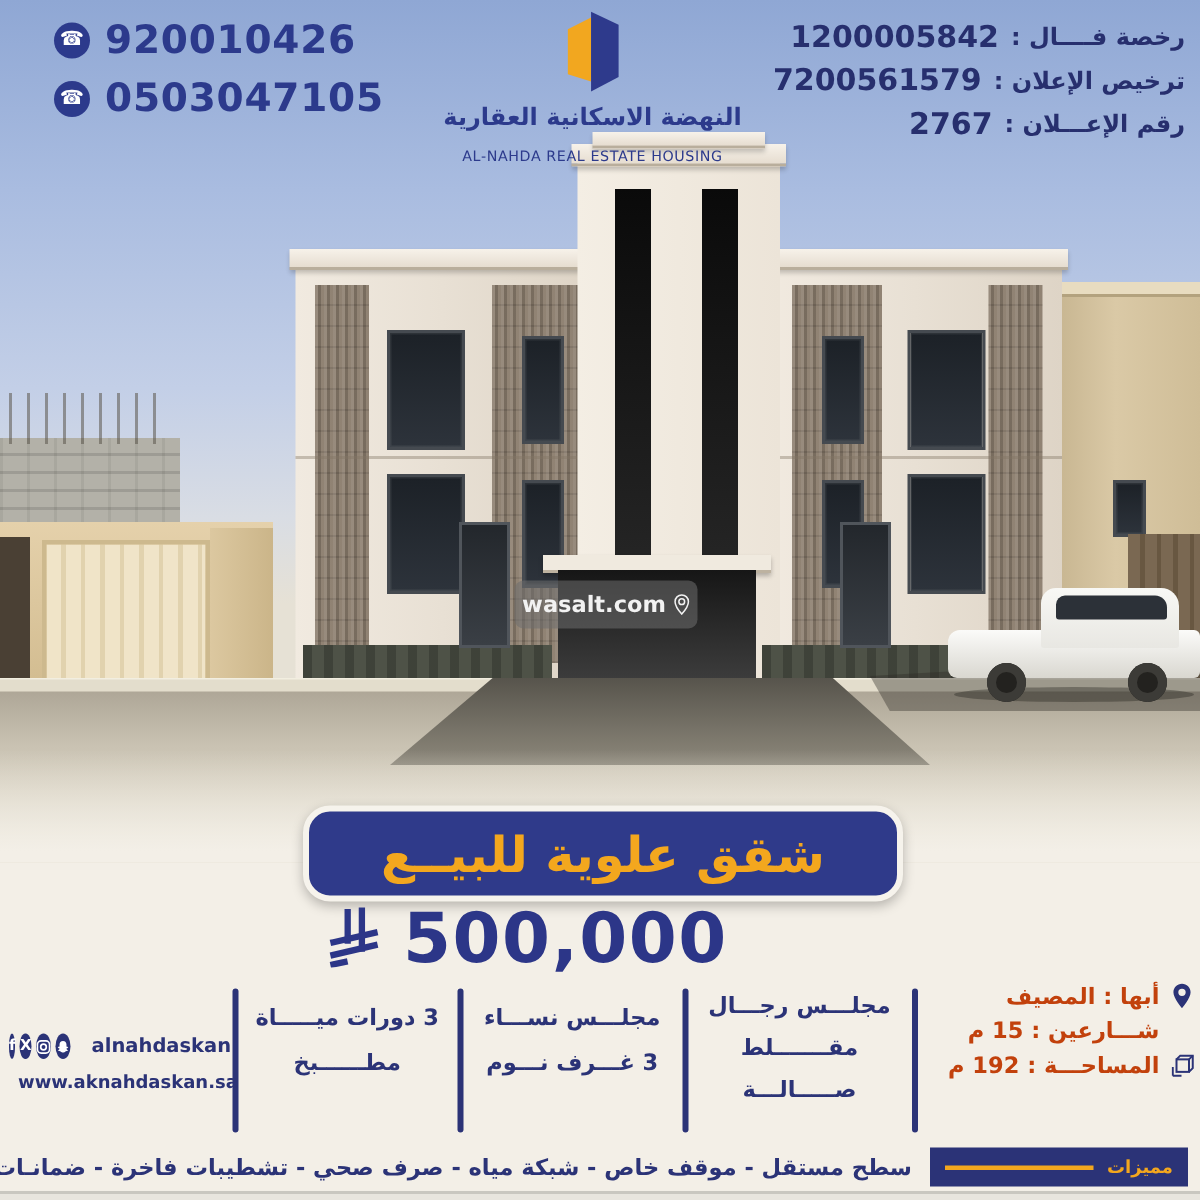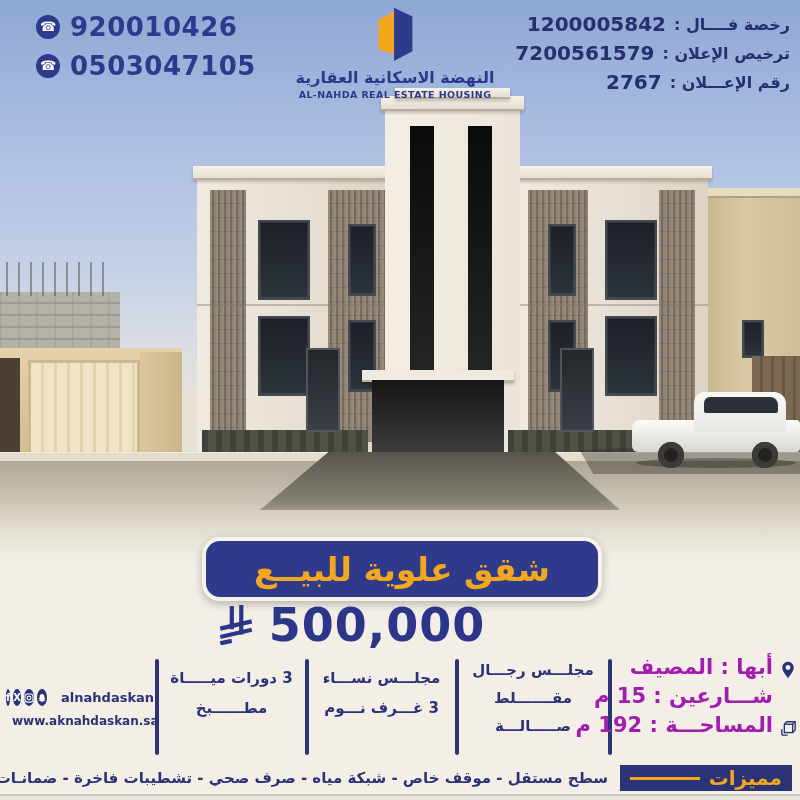--- a/index.html
+++ b/index.html
@@ -67,21 +67,21 @@
   .watermark span{position:static;color:#f2f2f2;font-size:15px;font-weight:bold;}
   .photo-fade{left:0;top:500px;width:800px;height:75px;background:linear-gradient(180deg,rgba(243,239,231,0),#f3efe7 90%);}
 
   
   .phones{position:absolute;left:36px;top:12px;}
   .phone-row{display:flex;align-items:center;gap:10px;margin-bottom:9px;direction:ltr;}
   .phone-ico{width:24px;height:24px;border-radius:50%;background:#2c3a8c;color:#fff;font-size:13px;line-height:24px;text-align:center;}
   .phone-num{font-size:26px;font-weight:bold;color:#2c3a8c;letter-spacing:.5px;}
   .logo{position:absolute;left:295px;top:4px;width:200px;text-align:center;}
   .logo-ar{font-size:16px;font-weight:bold;color:#2c3a8c;direction:rtl;margin-top:2px;}
-  .logo-en{font-size:9.5px;font-weight:bold;color:#2c3a8c;letter-spacing:.4px;margin-top:2px;}
+  .logo-en{font-size:9.5px;font-weight:normal;color:#2c3a8c;letter-spacing:.4px;margin-top:12px;}
   .licenses{position:absolute;right:10px;top:12px;direction:rtl;}
   .lic-row{display:flex;align-items:center;gap:8px;justify-content:flex-start;margin-bottom:5px;}
   .lic-label{font-size:16px;font-weight:bold;color:#272f6e;}
   .lic-value{font-size:20px;font-weight:bold;color:#272f6e;direction:ltr;}
 
   
   .pill{position:absolute;left:202px;top:537px;width:392px;height:56px;background:#2f3a8a;border:4px solid #f6f3ec;
     border-radius:18px;display:flex;align-items:center;justify-content:center;box-shadow:0 3px 8px rgba(0,0,0,.25);}
   .pill-text{color:#f3a71e;font-size:33px;font-weight:bold;direction:rtl;white-space:nowrap;}
   .price{position:absolute;left:0;top:598px;width:704px;display:flex;align-items:center;justify-content:center;gap:16px;}
@@ -89,38 +89,38 @@
 
   
   .features{position:absolute;left:0;top:655px;width:800px;height:106px;}
   .vsep{position:absolute;top:4px;width:4px;height:96px;background:#2b3377;border-radius:2px;}
   .sep1{left:155px;} .sep2{left:305px;} .sep3{left:455px;} .sep4{left:608px;}
   .fcol{position:absolute;direction:rtl;text-align:center;color:#2b3377;font-weight:bold;font-size:15px;}
   .colC{left:460px;top:6px;width:146px;} .colB{left:310px;top:14px;width:143px;} .colA{left:160px;top:14px;width:143px;}
   .fline{margin-bottom:12px;white-space:nowrap;}
   .colC .fline{margin-bottom:10px;}
   .details{position:absolute;left:615px;top:0;width:182px;direction:rtl;}
-  .drow{display:flex;align-items:flex-end;gap:6px;margin-bottom:5px;color:#a21caf;font-weight:bold;font-size:21px;white-space:nowrap;}
+  .drow{display:flex;align-items:flex-end;gap:6px;margin-bottom:5px;color:#c2410c;font-weight:bold;font-size:15px;white-space:nowrap;}
   .drow.noicon{padding-right:24px;}
   .dico{width:18px;height:18px;flex:0 0 18px;display:flex;align-items:center;justify-content:center;}
 
   .social{position:absolute;left:6px;top:34px;width:148px;}
   .soc-row{display:flex;align-items:center;gap:3px;}
   .soc-ico{width:17px;height:17px;border-radius:50%;background:#2b3377;color:#fff;display:flex;align-items:center;justify-content:center;font-size:10px;font-weight:bold;}
   .soc-div{width:2px;height:15px;background:#2b3377;margin:0 4px;}
   .soc-handle{font-size:13px;font-weight:bold;color:#2b3377;}
   .soc-row2{display:flex;align-items:center;gap:6px;margin-top:7px;}
   .soc-url{font-size:12px;font-weight:bold;color:#2b3377;}
 
   
   .footer-text{position:absolute;left:8px;right:192px;top:764px;height:28px;line-height:28px;text-align:center;
     direction:rtl;font-size:15px;font-weight:bold;color:#2b3377;white-space:nowrap;}
   .badge{position:absolute;right:8px;top:765px;width:172px;height:26px;background:#2b3377;display:flex;align-items:center;
     direction:rtl;padding:0 10px;gap:9px;box-sizing:border-box;}
-  .badge-label{color:#f3a71e;font-size:20px;font-weight:bold;}
+  .badge-label{color:#f3a71e;font-size:12px;font-weight:bold;}
   .badge-line{flex:1;height:3px;background:#f3a71e;}
   .bottom-edge{position:absolute;left:0;top:794px;width:800px;height:6px;background:#e8e5de;border-top:2px solid #c9c7c0;}
 </style>
 </head>
 <body>
 
 <div class="poster">
 
   <div class="photo">
     <div class="construct"></div>
@@ -174,20 +174,26 @@
 
     <div class="truck">
       <div class="truck-body"></div>
       <div class="truck-cab"></div>
       <div class="truck-glass"></div>
       <div class="trshadow"></div>
       <div class="wheel wh1"></div>
       <div class="wheel wh2"></div>
     </div>
 
+    <div class="watermark">
+      <span>wasalt.com</span>
+      <svg width="11" height="14" viewBox="0 0 16 22" style="position:static;">
+        <path d="M8 1C4.1 1 1 4.1 1 8c0 5 7 13 7 13s7-8 7-13c0-3.9-3.1-7-7-7zm0 10a3 3 0 110-6 3 3 0 010 6z" fill="none" stroke="#f2f2f2" stroke-width="1.6"></path>
+      </svg>
+    </div>
     <div class="photo-fade"></div>
   </div>
 
   <div class="phones">
     <div class="phone-row">
       <div class="phone-ico">☎</div>
       <div class="phone-num">920010426</div>
     </div>
     <div class="phone-row">
       <div class="phone-ico">☎</div>

